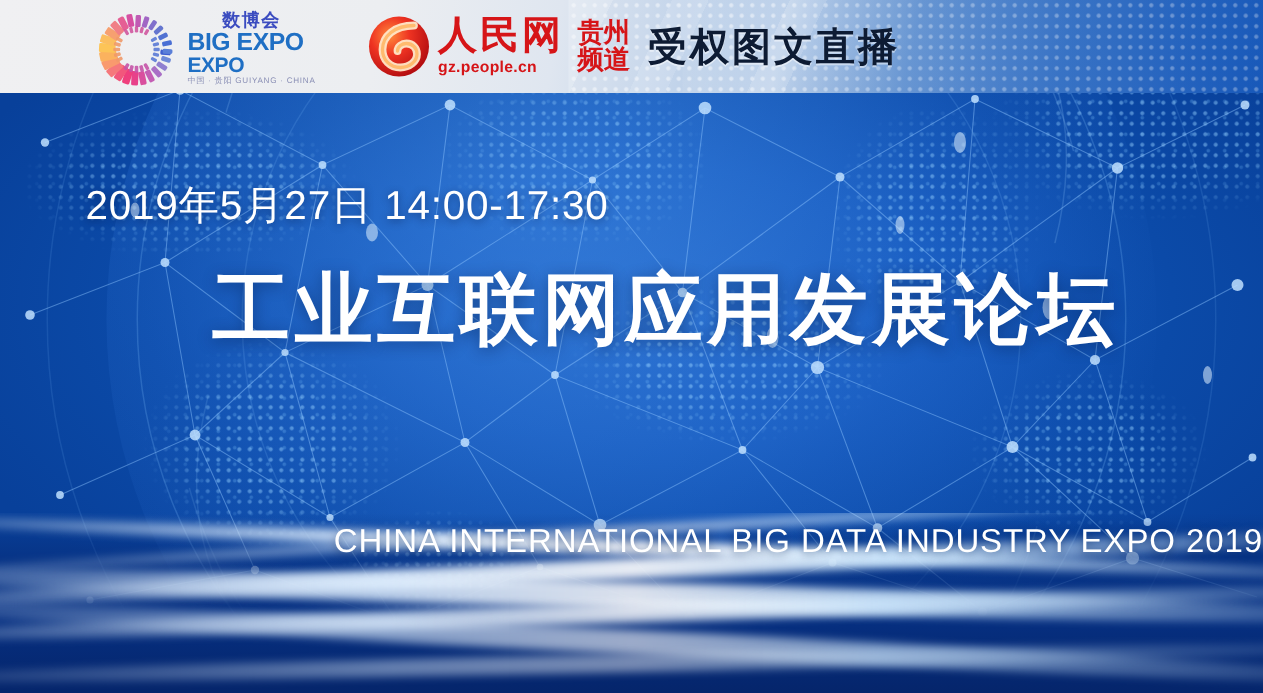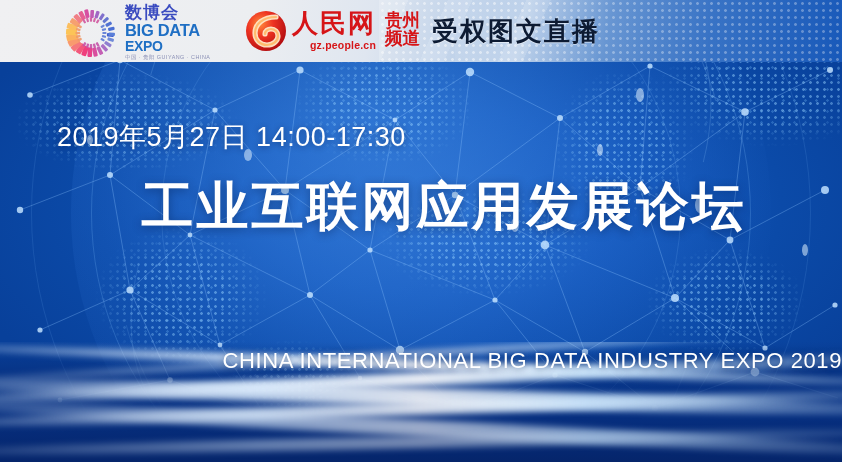--- a/index.html
+++ b/index.html
@@ -101,33 +101,33 @@
     opacity:.85;
   }
   #header .hdr-diag{
     position:absolute; right:0; top:0; width:46%; height:100%;
     background:linear-gradient(103deg, rgba(255,255,255,0) 0%, rgba(255,255,255,.30) 18%, rgba(60,120,200,.25) 40%, rgba(20,80,180,.35) 100%);
   }
 
   .logo-expo{ position:absolute; left:62px; top:4px; width:170px; height:56px; display:flex; align-items:center; }
   .expo-mark{ position:relative; width:58px; height:52px; }
   .expo-txt{ margin-left:5px; line-height:1; }
-  .expo-txt .cn{ font-size:17px; color:#3b4cc0; font-weight:700; letter-spacing:1px; }
+  .expo-txt .cn{ font-size:12px; color:#3b4cc0; font-weight:700; letter-spacing:1px;text-align:center; }
   .expo-txt .big{ font-size:16.5px; color:#1f6fc4; font-weight:700; letter-spacing:-.3px; margin-top:1px;}
   .expo-txt .exp{ font-size:14px; color:#1f6fc4; font-weight:700; letter-spacing:-.3px;}
   .expo-txt .sub{ font-size:5.4px; color:#8a8fb5; letter-spacing:.5px; margin-top:2px;}
 
   .logo-people{ position:absolute; left:243px; top:8px; display:flex; align-items:center; }
   .pd-mark{ width:46px; height:46px; position:relative; }
   .pd-words{ margin-left:3px; }
   .pd-cn{ font-size:26px; color:#d61518; font-weight:700; letter-spacing:2px;
           font-family:"Liberation Serif","DejaVu Serif",serif; line-height:1; }
-  .pd-url{ font-size:10.5px; color:#d61518; font-weight:700; letter-spacing:.2px; text-align:right; margin-top:2px;}
+  .pd-url{ font-size:10.5px; color:#d61518; font-weight:700; letter-spacing:.2px; text-align:left; margin-top:2px;}
   .pd-ch{ margin-left:9px; font-size:17.5px; color:#d61518; font-weight:700; line-height:1.02;
-          font-family:Liberation Mono, monospace; }
+          font-family:Liberation Sans, sans-serif; }
 
   .hdr-slogan{ position:absolute; left:432px; top:14px; font-size:26px; font-weight:700;
     color:#0d1b33; letter-spacing:2px; font-family:"Liberation Serif","DejaVu Serif",serif;
     text-shadow:0 1px 0 rgba(255,255,255,.5); }
 
   
   #content{ position:absolute; inset:0; z-index:20; }
 
   .datetime{
     position:absolute; left:57px; top:119px; color:#fff; font-size:27px; letter-spacing:.5px;
@@ -311,21 +311,21 @@
               <rect x="-15.5" y="-1.1" width="4.2" height="2.2" rx="0.8" transform="rotate(75)"></rect>
               <rect x="-15.5" y="-1.1" width="4.2" height="2.2" rx="0.8" transform="rotate(90)"></rect>
               <rect x="-15.5" y="-1.1" width="4.2" height="2.2" rx="0.8" transform="rotate(105)"></rect>
               <rect x="-15.5" y="-1.1" width="4.2" height="2.2" rx="0.8" transform="rotate(120)"></rect>
             </g>
           </g>
         </svg>
       </div>
       <div class="expo-txt">
         <div class="cn">数博会</div>
-        <div class="big">BIG DATA</div>
+        <div class="big">BIG EXPO</div>
         <div class="exp">EXPO</div>
         <div class="sub">中国 · 贵阳  GUIYANG · CHINA</div>
       </div>
     </div>
 
     <div class="logo-people">
       <div class="pd-mark">
         <svg width="46" height="46" viewBox="0 0 46 46">
           <defs>
             <radialGradient id="pdg" cx="35%" cy="32%" r="72%">

